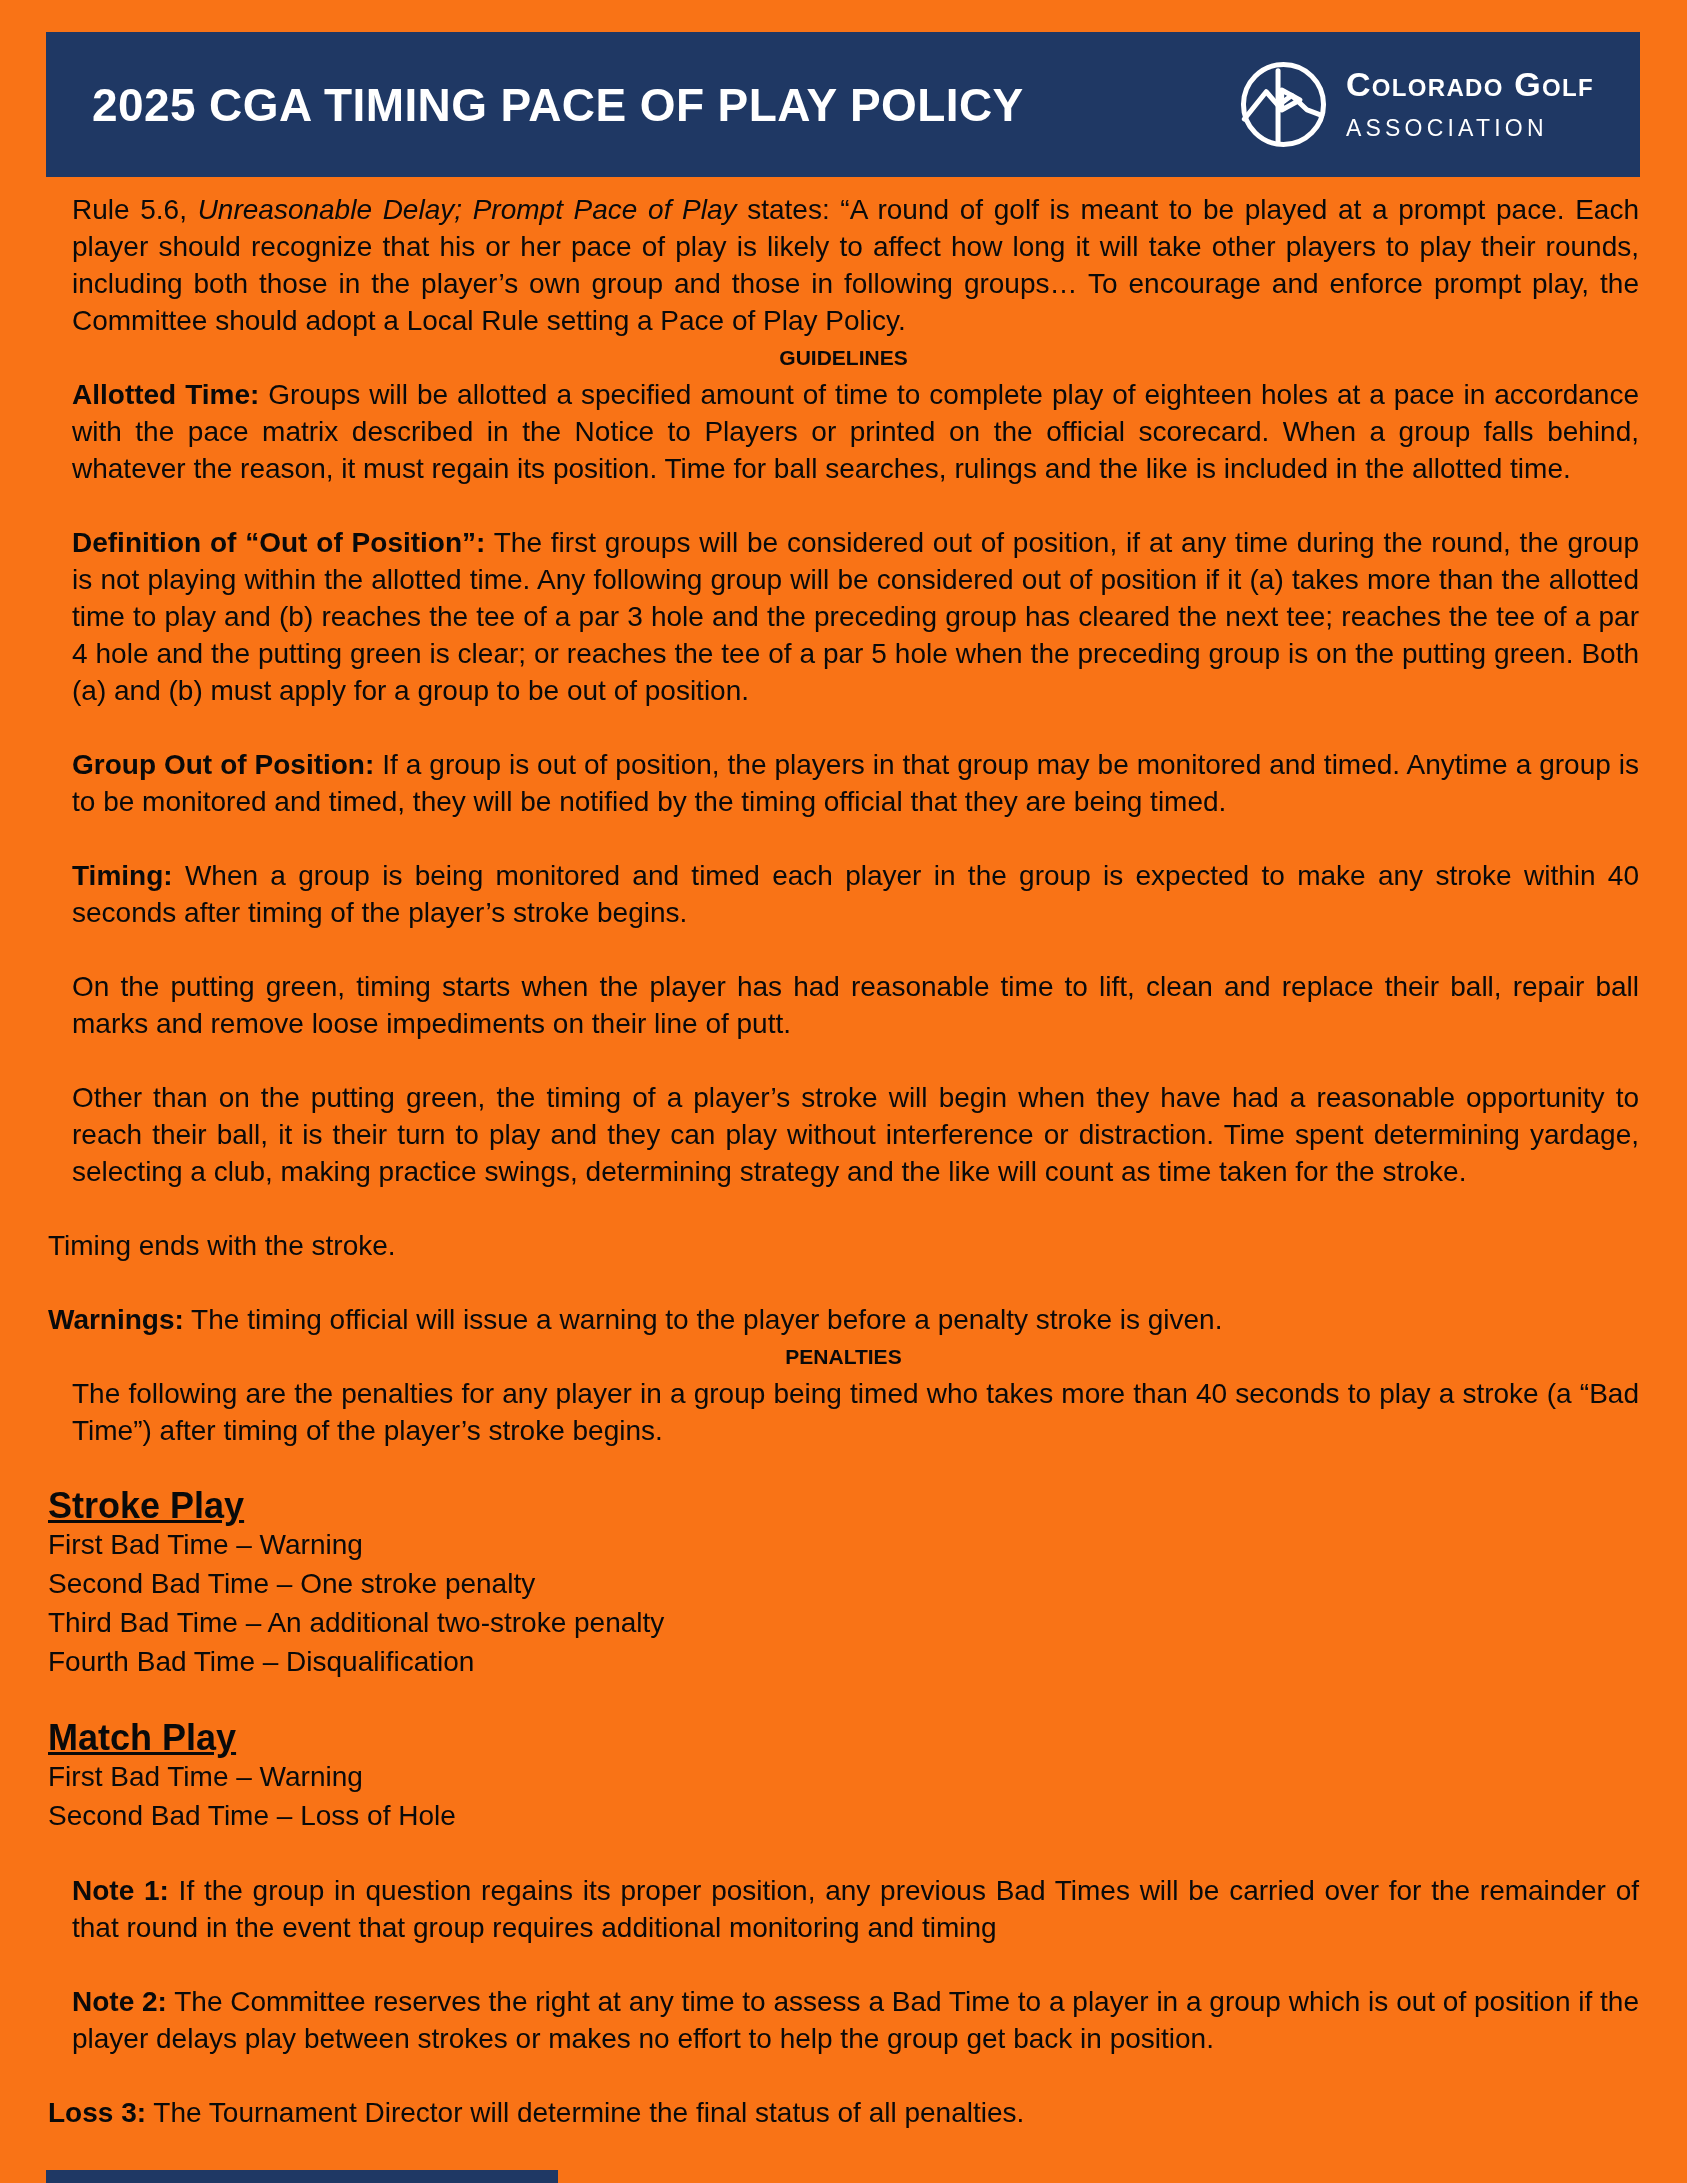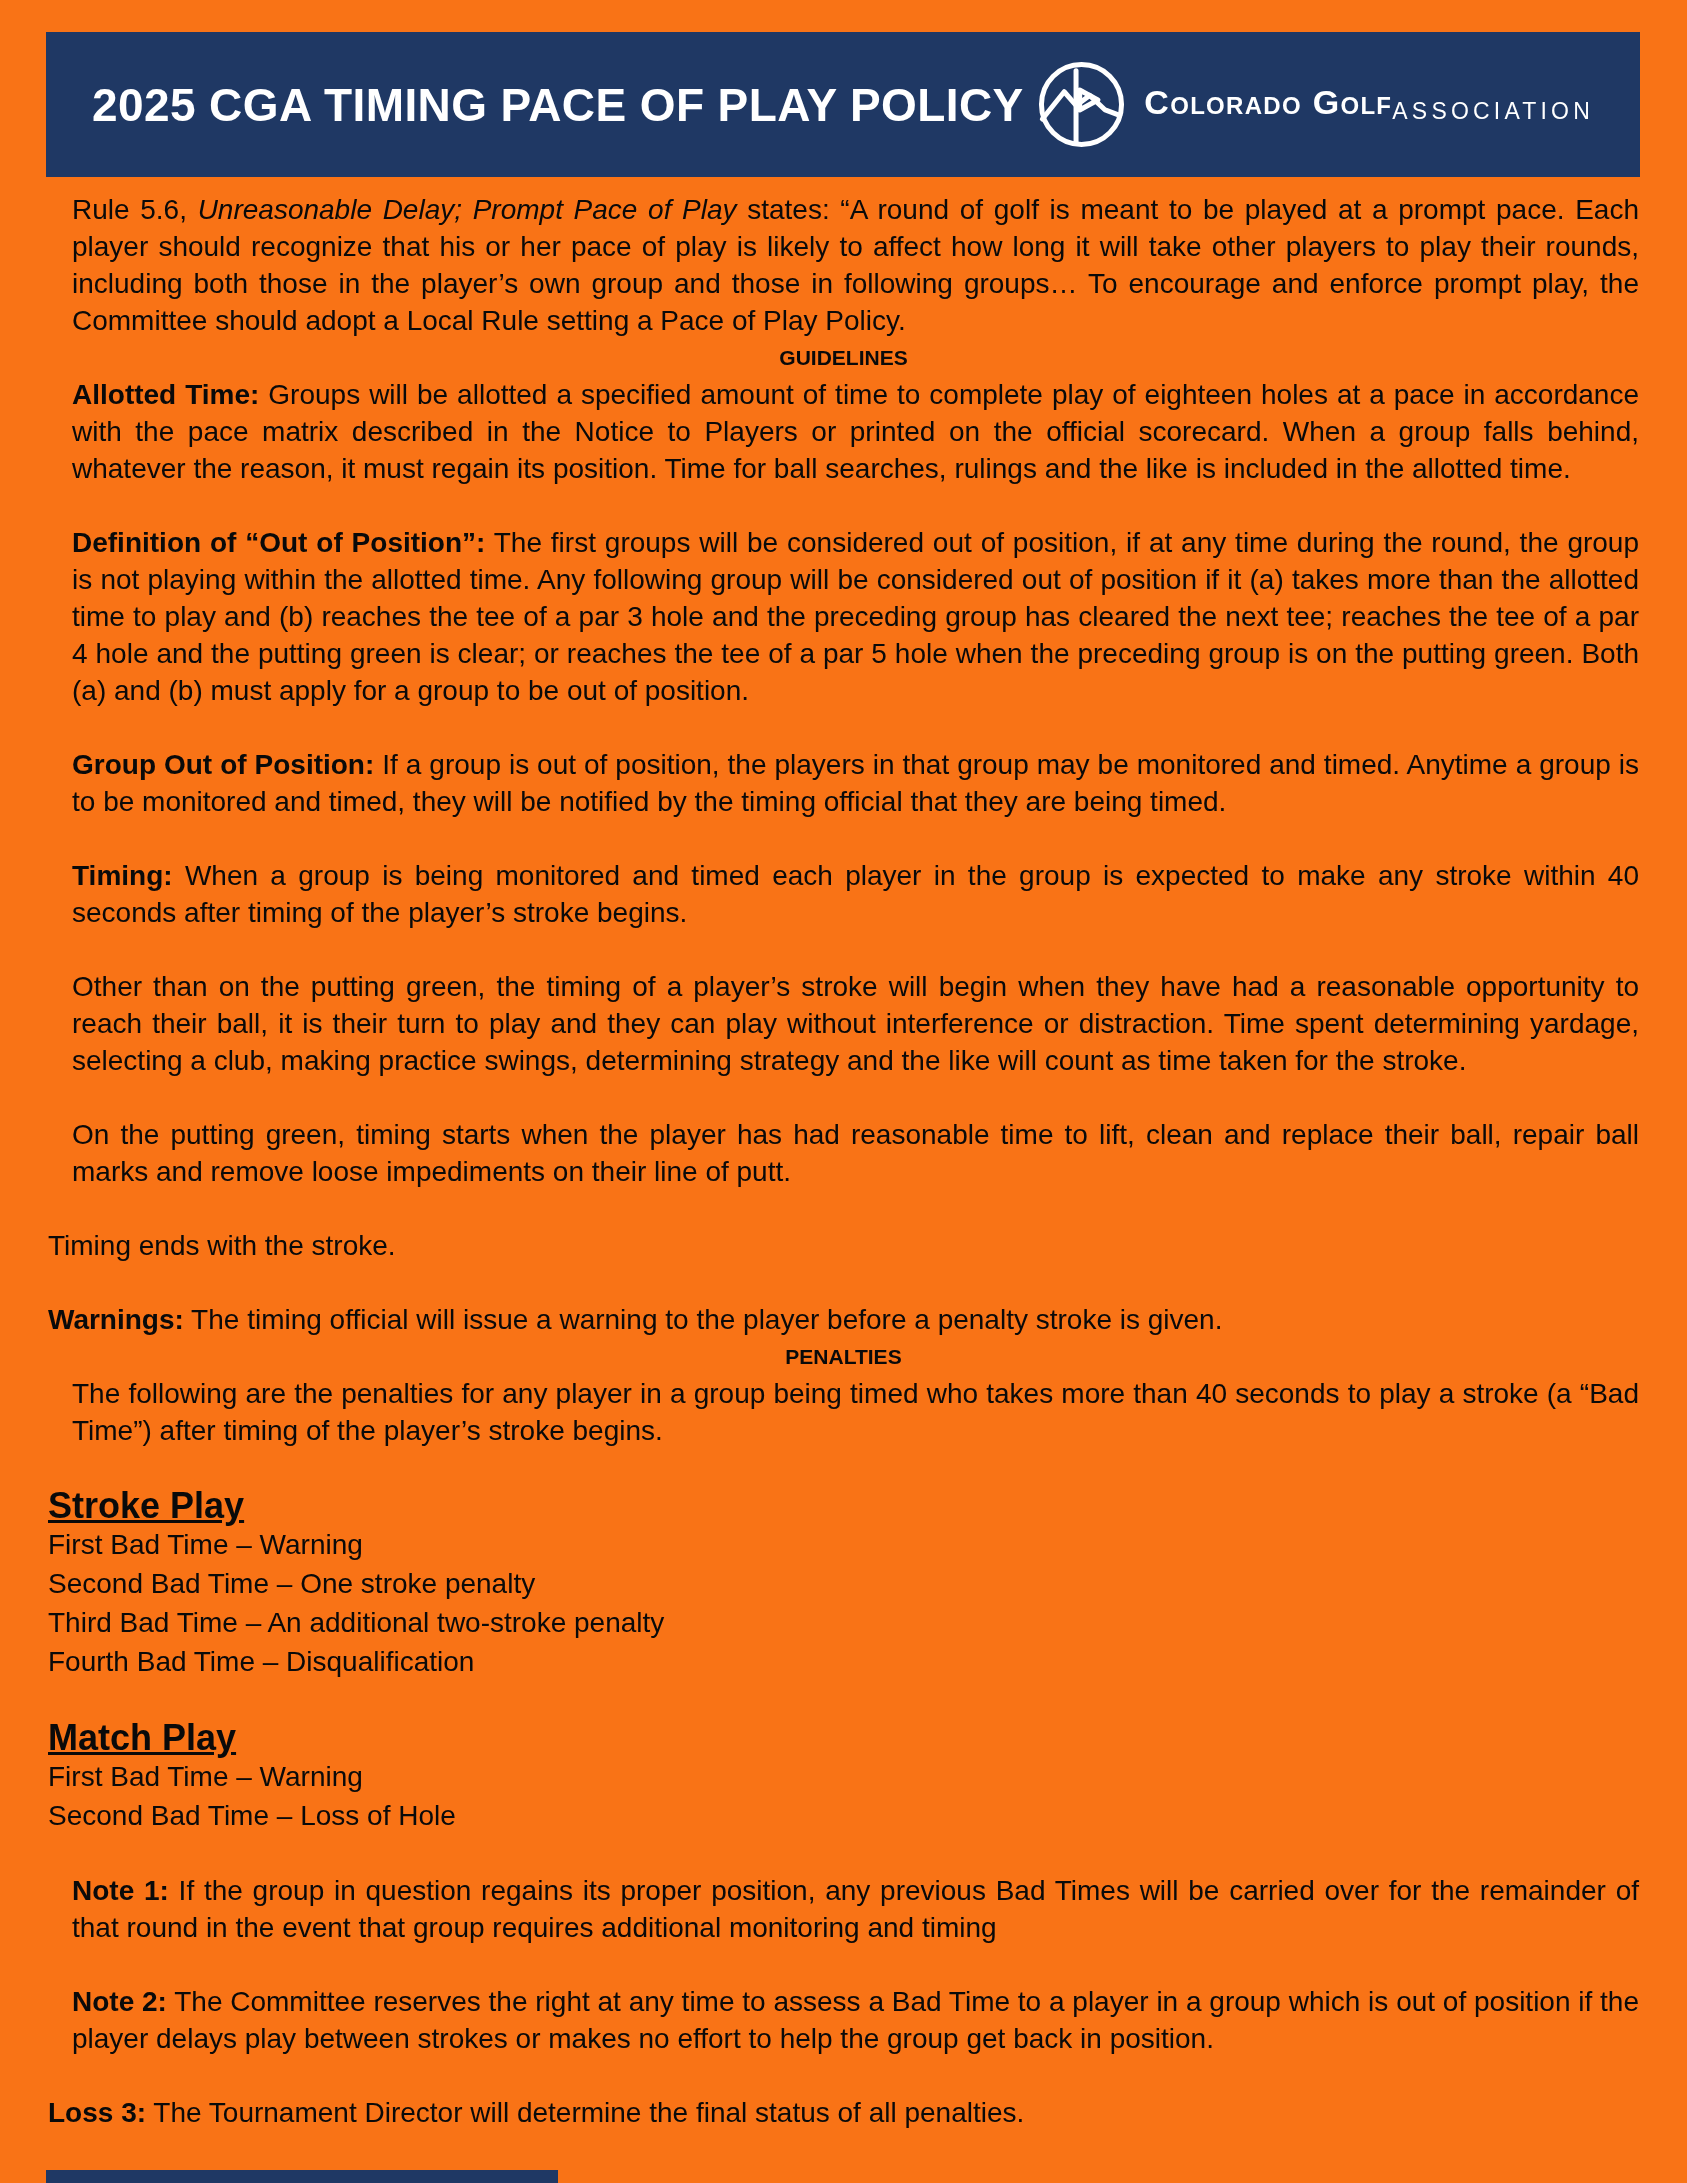--- a/index.html
+++ b/index.html
@@ -11,21 +11,21 @@
     position:absolute;left:46px;top:32px;width:1594px;height:145px;
     background:#1f3864;display:flex;align-items:center;justify-content:space-between;
     padding:0 46px;box-sizing:border-box;
   }
   .title{
     margin:0;color:#ffffff;font-size:46px;font-weight:700;letter-spacing:0.4px;
     font-family:"Liberation Sans",sans-serif;white-space:nowrap;
   }
   .logo{display:flex;align-items:center;gap:17px;}
   .logo-mark{width:91px;height:91px;flex:0 0 auto;}
-  .logo-text{display:flex;flex-direction:row;justify-content:center;}
+  .logo-text{display:flex;flex-direction:column;justify-content:center;}
   .logo-name{color:#ffffff;font-weight:700;font-variant:small-caps;font-size:34px;letter-spacing:1.3px;line-height:1.05;white-space:nowrap;}
   .logo-sub{color:#ffffff;font-size:23px;letter-spacing:4.2px;font-weight:400;margin-top:13px;white-space:nowrap;}
 
   
   .content{
     position:absolute;left:48px;top:191px;width:1591px;
     font-size:28px;line-height:37px;color:#0a0a0a;
   }
   .para{margin:0;}
   .jf{text-align:justify;margin-left:24px;}
@@ -66,23 +66,23 @@
     <h2 class="center-head">GUIDELINES</h2>
 
     <p class="para jf"><b class="lead">Allotted Time:</b><span> Groups will be allotted a specified amount of time to complete play of eighteen holes at a pace in accordance with the pace matrix described in the Notice to Players or printed on the official scorecard. When a group falls behind, whatever the reason, it must regain its position. Time for ball searches, rulings and the like is included in the allotted time.</span></p>
 
     <p class="para jf gap"><b class="lead">Definition of “Out of Position”:</b><span> The first groups will be considered out of position, if at any time during the round, the group is not playing within the allotted time. Any following group will be considered out of position if it (a) takes more than the allotted time to play and (b) reaches the tee of a par 3 hole and the preceding group has cleared the next tee; reaches the tee of a par 4 hole and the putting green is clear; or reaches the tee of a par 5 hole when the preceding group is on the putting green. Both (a) and (b) must apply for a group to be out of position.</span></p>
 
     <p class="para jf gap"><b class="lead">Group Out of Position:</b><span> If a group is out of position, the players in that group may be monitored and timed. Anytime a group is to be monitored and timed, they will be notified by the timing official that they are being timed.</span></p>
 
     <p class="para jf gap"><b class="lead">Timing:</b><span> When a group is being monitored and timed each player in the group is expected to make any stroke within 40 seconds after timing of the player’s stroke begins.</span></p>
 
+    <p class="para jf gap">On the putting green, timing starts when the player has had reasonable time to lift, clean and replace their ball, repair ball marks and remove loose impediments on their line of putt.</p>
+
     <p class="para jf gap">Other than on the putting green, the timing of a player’s stroke will begin when they have had a reasonable opportunity to reach their ball, it is their turn to play and they can play without interference or distraction. Time spent determining yardage, selecting a club, making practice swings, determining strategy and the like will count as time taken for the stroke.</p>
-
-    <p class="para jf gap">On the putting green, timing starts when the player has had reasonable time to lift, clean and replace their ball, repair ball marks and remove loose impediments on their line of putt.</p>
 
     <p class="para gap">Timing ends with the stroke.</p>
 
     <p class="para gap"><b class="lead">Warnings:</b><span> The timing official will issue a warning to the player before a penalty stroke is given.</span></p>
 
     <h2 class="center-head gap">PENALTIES</h2>
 
     <p class="para jf">The following are the penalties for any player in a group being timed who takes more than 40 seconds to play a stroke (a “Bad Time”) after timing of the player’s stroke begins.</p>
 
     <h3 class="subhead">Stroke Play</h3>

